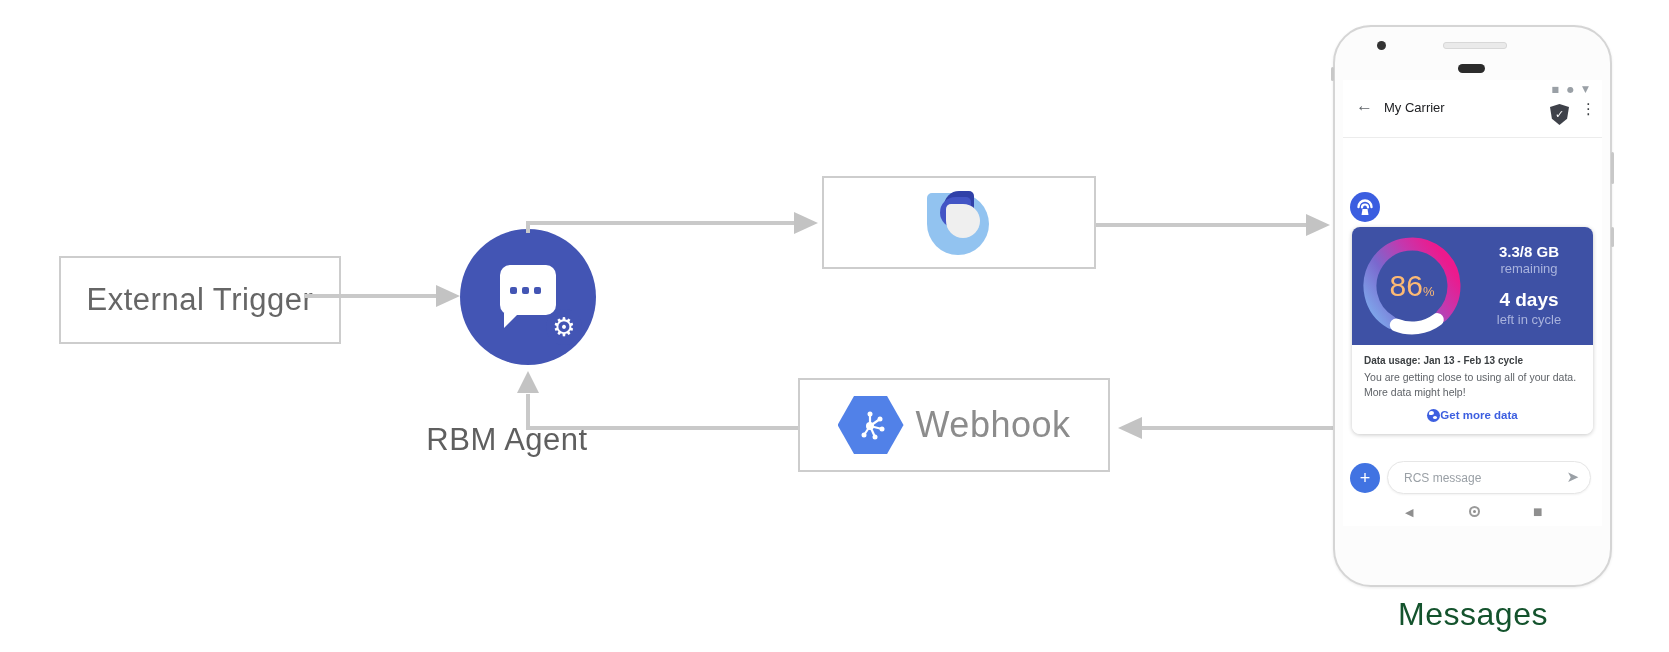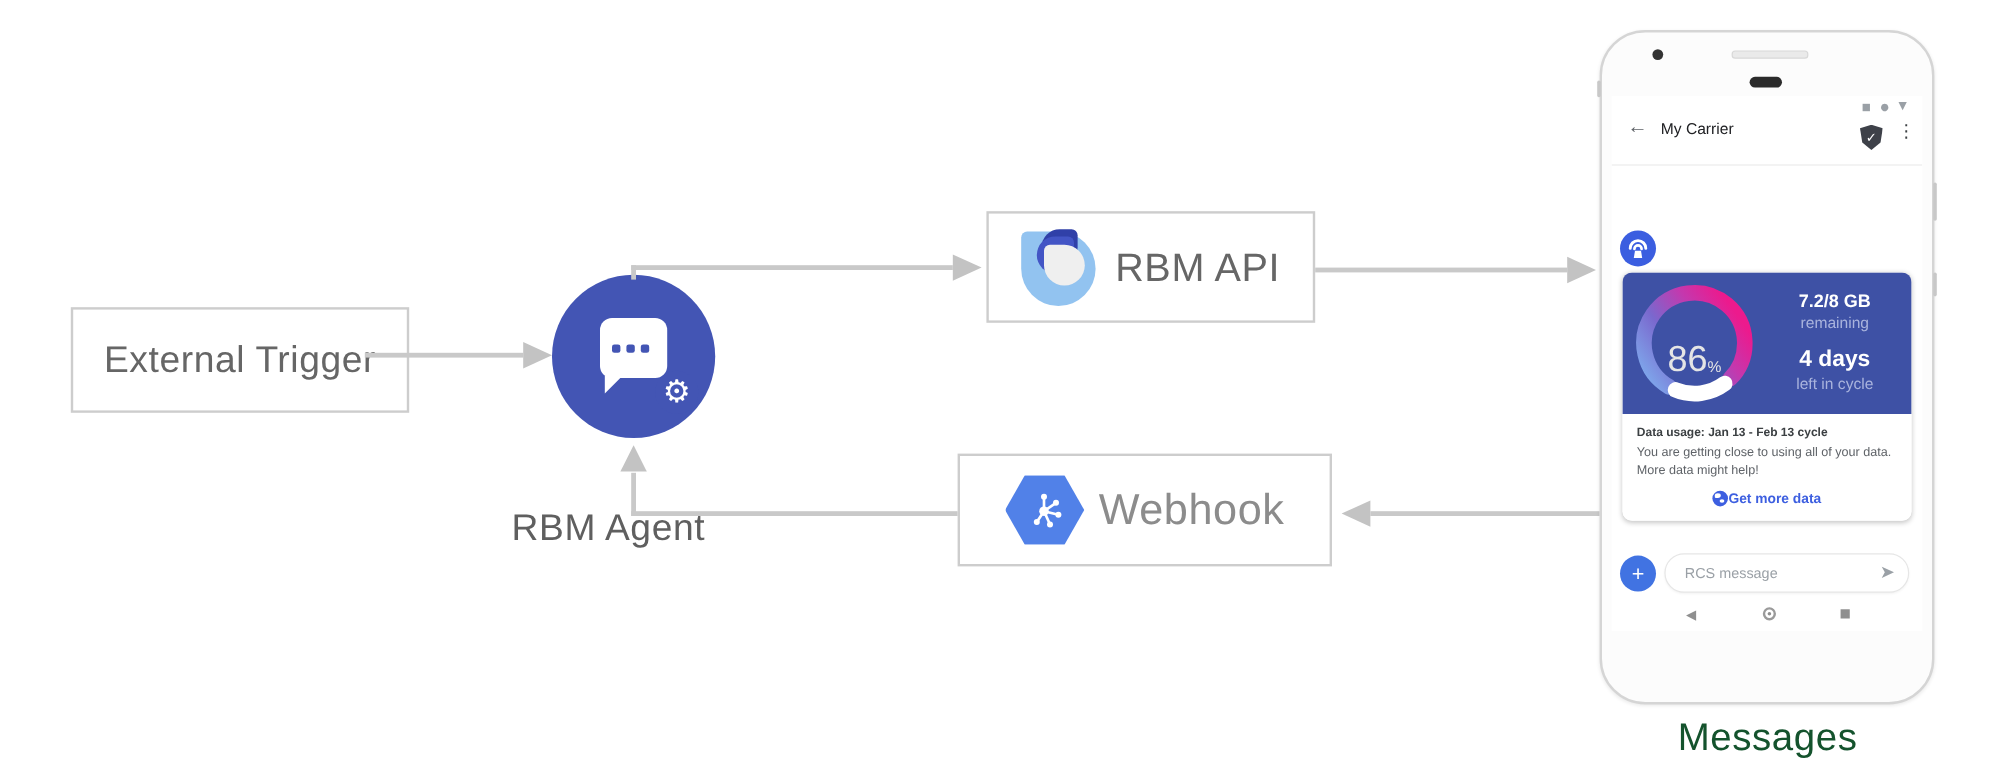--- a/index.html
+++ b/index.html
@@ -76,31 +76,31 @@
 
   .avatar{position:absolute;left:7px;top:112px;width:30px;height:30px;border-radius:50%;
           background:#3b5ee0;overflow:hidden;}
   .bubble{position:absolute;left:47px;top:100px;width:152px;background:#f0f1f4;border-radius:14px;
           padding:7px 11px;font-size:10.5px;line-height:1.35;color:#3c4043;}
 
   .rich-card{position:absolute;left:9px;top:147px;width:241px;border-radius:8px;overflow:hidden;
              box-shadow:0 1px 4px rgba(0,0,0,.22);background:#fff;}
   .card-blue{position:relative;width:100%;height:118px;background:#3e51a5;}
   .gauge{position:absolute;left:10px;top:9px;}
-  .gauge-text{position:absolute;left:10px;top:23px;width:100px;height:100px;display:flex;
-              align-items:center;justify-content:center;color:#e5e5e5;font-weight:300;}
+  .gauge-text{position:absolute;left:10px;top:9px;width:100px;height:100px;display:flex;
+              align-items:center;justify-content:center;color:#fdba74;font-weight:300;}
   .gauge-num{font-size:30px;} .gauge-pct{font-size:13px;margin-top:10px;}
   .card-col{position:absolute;left:122px;top:16px;width:110px;text-align:center;color:#fff;}
   .big-stat{font-size:15px;font-weight:bold;}
   .stat-cap{font-size:13px;color:#a9b3dd;margin-top:1px;}
   .stat-gap{height:13px;}
   .card-white{position:relative;padding:10px 12px 12px 12px;background:#fff;}
   .cw-title{font-size:10px;font-weight:bold;color:#3c4043;}
   .cw-body{font-size:10.5px;color:#5f6368;line-height:1.45;margin-top:4px;}
-  .cta-row{display:flex;align-items:center;justify-content:center;gap:0;margin-top:9px;}
+  .cta-row{display:flex;justify-content:center;gap:0;margin-top:9px;}
   .globe{width:13px;height:13px;border-radius:50%;background:#3d5fe0;position:relative;overflow:hidden;}
   .globe:before{content:"";position:absolute;left:2px;top:2px;width:5px;height:4px;background:#fff;border-radius:50% 50% 50% 20%;}
   .globe:after{content:"";position:absolute;left:6px;top:7px;width:4px;height:3px;background:#fff;border-radius:50%;}
   .cta-text{font-size:11.5px;font-weight:bold;color:#3d5fe0;}
 
   .plusbtn{position:absolute;left:7px;top:383px;width:30px;height:30px;border-radius:50%;
            background:#4173e2;color:#fff;font-size:18px;display:flex;align-items:center;
            justify-content:center;line-height:1;padding-bottom:1px;box-sizing:border-box;}
   .composer{position:absolute;left:44px;top:381px;width:204px;height:33px;border:1px solid #e6e6e6;
             border-radius:17px;box-sizing:border-box;background:#fff;box-shadow:0 1px 2px rgba(0,0,0,.05);
@@ -144,21 +144,20 @@
   <div class="h-line" style="left:526px;top:221px;width:268px;"></div>
   <div class="head-right" style="left:794px;top:212px;"></div>
 
   <div class="dbox" style="left:822px;top:176px;width:274px;height:93px;gap:14px;">
     <div class="rbm-logo">
       <div class="rbm-outer"></div>
       <div class="rbm-dark"></div>
       <div class="rbm-mid"></div>
       <div class="rbm-white"></div>
     </div>
-    <span class="dlabel" style="font-size:33px;">RBM API</span>
   </div>
 
   <div class="h-line" style="left:1096px;top:223px;width:210px;"></div>
   <div class="head-right" style="left:1306px;top:214px;"></div>
 
   <div class="h-line" style="left:1142px;top:426px;width:191px;"></div>
   <div class="head-left" style="left:1118px;top:417px;"></div>
 
   <div class="dbox" style="left:798px;top:378px;width:312px;height:94px;gap:12px;">
     <div class="hex">
@@ -231,21 +230,21 @@
               </linearGradient>
             </defs>
             <path d="M 29 86.4 A 42 42 0 1 1 79.7 79.7" fill="none" stroke="url(#g1)" stroke-width="13" stroke-linecap="round"></path>
             <path d="M 75.3 83.6 A 42 42 0 0 1 34.3 88.9" fill="none" stroke="#ffffff" stroke-width="13" stroke-linecap="round"></path>
           </svg>
           <div class="gauge-text">
             <span class="gauge-num">86</span>
             <span class="gauge-pct">%</span>
           </div>
           <div class="card-col">
-            <div class="big-stat">7.2/8 GB</div>
+            <div class="big-stat">3.3/8 GB</div>
             <div class="stat-cap">remaining</div>
             <div class="stat-gap"></div>
             <div class="big-stat" style="font-size:19px;">4 days</div>
             <div class="stat-cap">left in cycle</div>
           </div>
         </div>
         <div class="card-white">
           <div class="cw-title">Data usage: Jan 13 - Feb 13 cycle</div>
           <div class="cw-body">You are getting close to using all of your data. More data might help!</div>
           <div class="cta-row">

